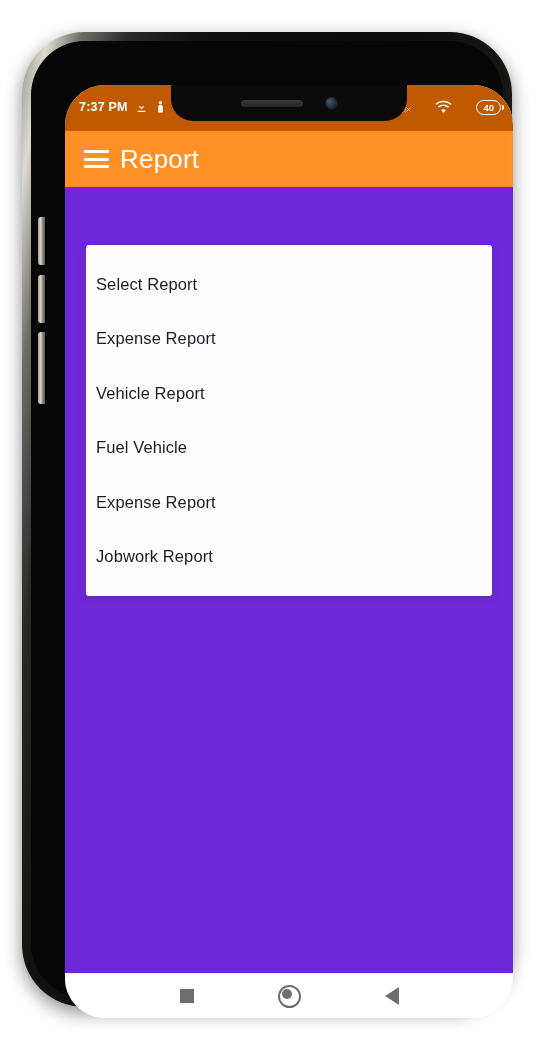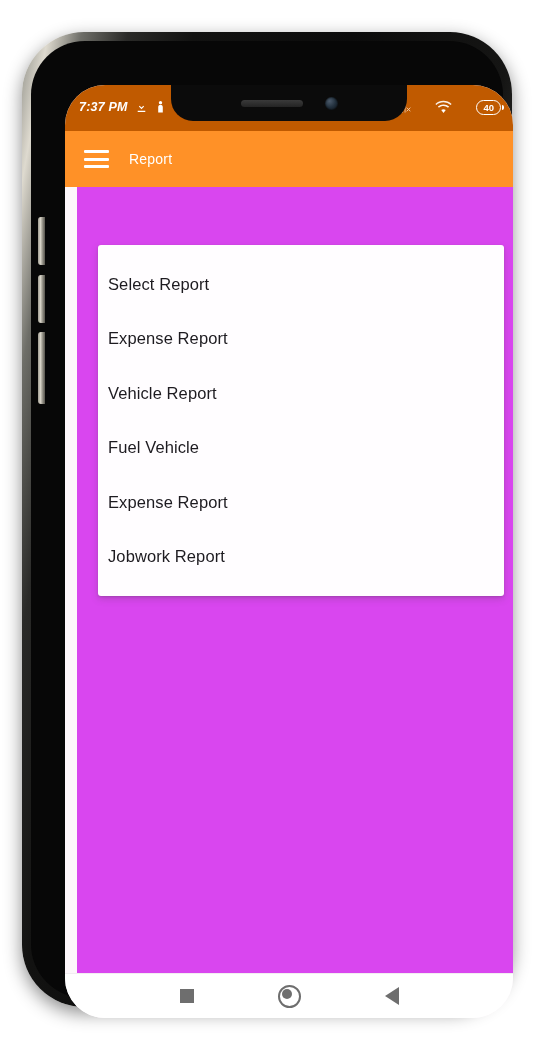--- a/index.html
+++ b/index.html
@@ -115,21 +115,20 @@
     font-weight: bold;
     z-index: 30;
     box-sizing: border-box;
     padding: 0 12px 0 14px;
   }
   #status-left {
     display: flex;
     align-items: center;
     gap: 7px;
     margin-top: -2px;
-    font-style: italic;
   }
   #status-right {
     display: flex;
     align-items: center;
     gap: 24px;
     margin-left: auto;
     margin-top: -2px;
   }
   .sb-icon { display: inline-flex; align-items: center; }
   #clock { letter-spacing: 0.2px; }
@@ -177,34 +176,34 @@
     cursor: pointer;
   }
   #menu-icon span {
     display: block;
     height: 3px;
     background: #ffffff;
     border-radius: 1px;
   }
   #app-bar-title {
     color: #ffffff;
-    font-size: 14px;
-    margin-left: 20px;
+    font-size: 26px;
+    margin-left: 11px;
     font-weight: normal;
     letter-spacing: 0.2px;
   }
 
   
   #content-area {
     position: absolute;
-    left: 12px;
+    left: 0;
     top: 102px;
     width: 100%;
     bottom: 44px;
-    background: #d946ef;
+    background: #6d28d9;
     z-index: 10;
   }
 
   #report-dropdown-card {
     position: absolute;
     left: 21px;
     top: 58px;
     width: 406px;
     background: #FFFDFF;
     border-radius: 3px;

